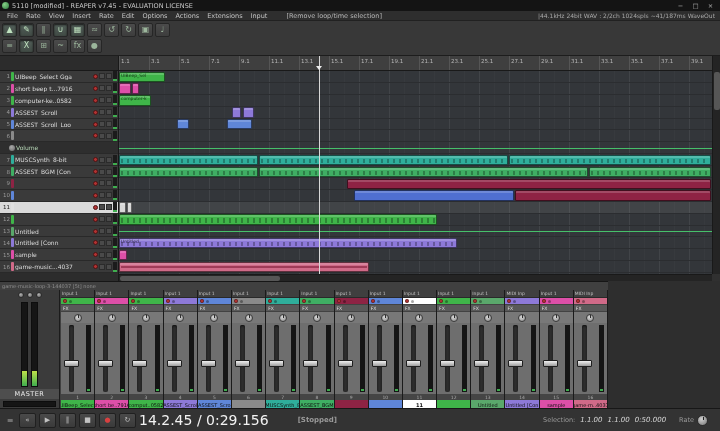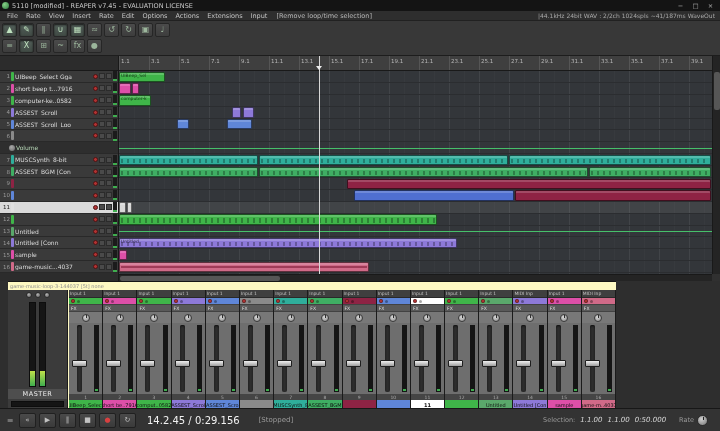--- a/index.html
+++ b/index.html
@@ -9,21 +9,21 @@
 
   
   .titlebar{position:absolute;top:0;left:0;right:0;height:11px;background:#141414;display:flex;align-items:center;gap:3px;padding:0 2px;font-size:6.5px;color:#c8c8c8;}
   .appicon{width:7px;height:7px;border-radius:50%;background:radial-gradient(circle at 35% 35%,#86d086,#2e7a40);flex:none;}
   .wbtns{margin-left:auto;display:flex;}
   .wbtn{width:15px;height:9px;display:flex;align-items:center;justify-content:center;font-size:6.5px;color:#b5b5b5;}
 
   
   .menubar{position:absolute;top:11px;left:0;right:0;height:10px;background:#2e2e2e;border-bottom:1px solid #212121;display:flex;align-items:center;padding:0 3px;font-size:6.5px;color:#c4c4c4;}
   .mitem{padding:0 4px;}
-  .action-hint{margin-left:5px;color:#b8b8b8;}
+  .action-hint{margin-left:15px;color:#b8b8b8;}
   .audio-status{margin-left:auto;color:#a8a8a8;font-size:6px;padding-right:2px;}
 
   
   .toolbar{position:absolute;top:21px;left:0;right:0;height:35px;background:#383838;border-bottom:1px solid #1d1d1d;padding:2px 2px 0 2px;}
   .tbrow{display:flex;gap:2px;margin-bottom:2px;}
   .tbtn{width:15px;height:14px;background:linear-gradient(#4b4b4b,#3d3d3d);border:1px solid #262626;border-radius:2px;color:#9cb69c;display:flex;align-items:center;justify-content:center;font-size:8px;line-height:1;}
   .tbtn.on{background:linear-gradient(#53605a,#404a44);color:#bfe2bf;box-shadow:inset 0 1px 2px #181818;}
 
   
   .main{position:absolute;top:56px;left:0;width:720px;height:225px;background:#303030;}
@@ -55,21 +55,21 @@
   .ilabel{display:block;font-size:4.5px;color:rgba(0,0,0,.72);padding-left:1px;white-space:nowrap;}
   .envline{position:absolute;left:0;right:0;top:50%;height:1px;background:#46c06a;}
   .playhead{position:absolute;left:319px;top:0;width:1px;height:218px;background:#d8d8d8;z-index:5;}
   .pmark{position:absolute;left:316px;top:10px;width:0;height:0;border-left:3px solid transparent;border-right:3px solid transparent;border-top:4px solid #ededed;z-index:6;}
   .vscroll{position:absolute;right:0;top:0;width:8px;height:218px;background:#242424;border-left:1px solid #191919;}
   .vthumb{position:absolute;top:16px;left:1px;width:6px;height:38px;background:#565656;border-radius:2px;}
   .hscroll{position:absolute;left:119px;top:218px;width:593px;height:7px;background:#242424;border-top:1px solid #191919;}
   .hthumb{position:absolute;left:1px;top:1px;width:160px;height:5px;background:#565656;border-radius:2px;}
 
   
-  .mixer{position:absolute;top:281px;left:8px;width:608px;height:127px;background:#fef9c3;border-top:1px solid #161616;}
+  .mixer{position:absolute;top:281px;left:0;width:608px;height:127px;background:#404040;border-top:1px solid #161616;}
   .docker-line{height:8px;display:flex;align-items:center;font-size:5px;color:#8f8f8f;padding-left:2px;}
   .master{position:absolute;left:0;top:8px;width:60px;height:119px;background:#3b3b3b;border-right:1px solid #1b1b1b;display:flex;flex-direction:column;}
   .m-knobs{display:flex;gap:3px;justify-content:center;padding:2px 0;}
   .mknob{width:6px;height:6px;border-radius:50%;background:radial-gradient(circle at 40% 35%,#b0b0b0,#636363);border:1px solid #2c2c2c;}
   .m-meters{flex:1;display:flex;gap:3px;justify-content:center;padding:2px 0;}
   .mmeter{width:7px;background:#151515;position:relative;border:1px solid #0d0d0d;}
   .mmeter i{position:absolute;bottom:0;left:0;right:0;height:18%;background:linear-gradient(#bfe04a,#3fae4f);}
   .m-label{height:10px;background:#4e4e4e;color:#ececec;font-size:6.5px;display:flex;align-items:center;justify-content:center;letter-spacing:.5px;}
   .m-outmeter{height:6px;margin:2px 3px;background:#151515;border:1px solid #0d0d0d;}
 
@@ -90,22 +90,22 @@
   .smeter i{position:absolute;bottom:1px;left:1px;right:1px;height:2px;background:#3fae4f;}
   .s-num{height:6px;background:#454545;color:#ababab;font-size:4.5px;display:flex;align-items:center;justify-content:center;}
   .s-name{height:9px;font-size:5px;color:#0f0f0f;display:flex;align-items:center;justify-content:center;white-space:nowrap;overflow:hidden;}
   .strip.sel .s-name{background:#ffffff !important;font-weight:bold;}
 
   
   .transport{position:absolute;top:408px;left:0;width:720px;height:23px;background:#333333;border-top:1px solid #171717;display:flex;align-items:center;padding:0 4px;gap:3px;}
   .tp-menu{width:12px;height:12px;display:flex;align-items:center;justify-content:center;color:#a8a8a8;font-size:8px;}
   .tp-btn{width:17px;height:15px;background:linear-gradient(#4a4a4a,#3a3a3a);border:1px solid #202020;border-radius:2px;color:#c2c2c2;font-size:7px;display:flex;align-items:center;justify-content:center;}
   .tp-btn.rec{color:#d84040;}
-  .tp-pos{font-size:10px;color:#f2f2f2;margin-left:8px;white-space:nowrap;}
-  .tp-status{font-size:7px;color:#9a9a9a;margin-left:16px;}
+  .tp-pos{font-size:14px;color:#f2f2f2;white-space:nowrap;}
+  .tp-status{font-size:7px;color:#9a9a9a;margin-left:26px;font-weight:bold;}
   .tp-sel{margin-left:auto;display:flex;align-items:center;gap:5px;font-size:6.5px;color:#9a9a9a;}
   .tp-sel b{color:#d8d8d8;font-weight:normal;font-size:7px;font-style:italic;}
   .tp-rate{display:flex;align-items:center;gap:3px;margin:0 8px 0 10px;color:#9a9a9a;font-size:6.5px;}
   .rknob{width:11px;height:11px;border-radius:50%;background:radial-gradient(circle at 40% 35%,#cfcfcf,#757575);border:1px solid #2c2c2c;position:relative;}
   .rknob::after{content:"";position:absolute;left:50%;top:1px;width:1px;height:3px;background:#222;}
 </style>
 </head>
 <body>
 
 <div id="app">

